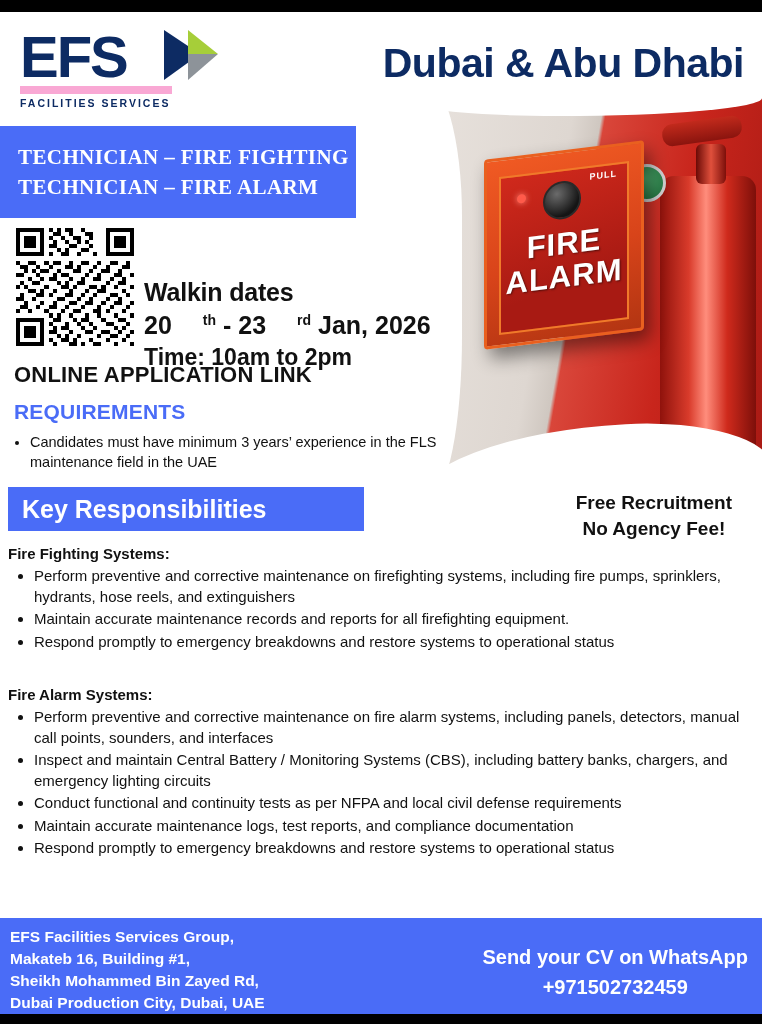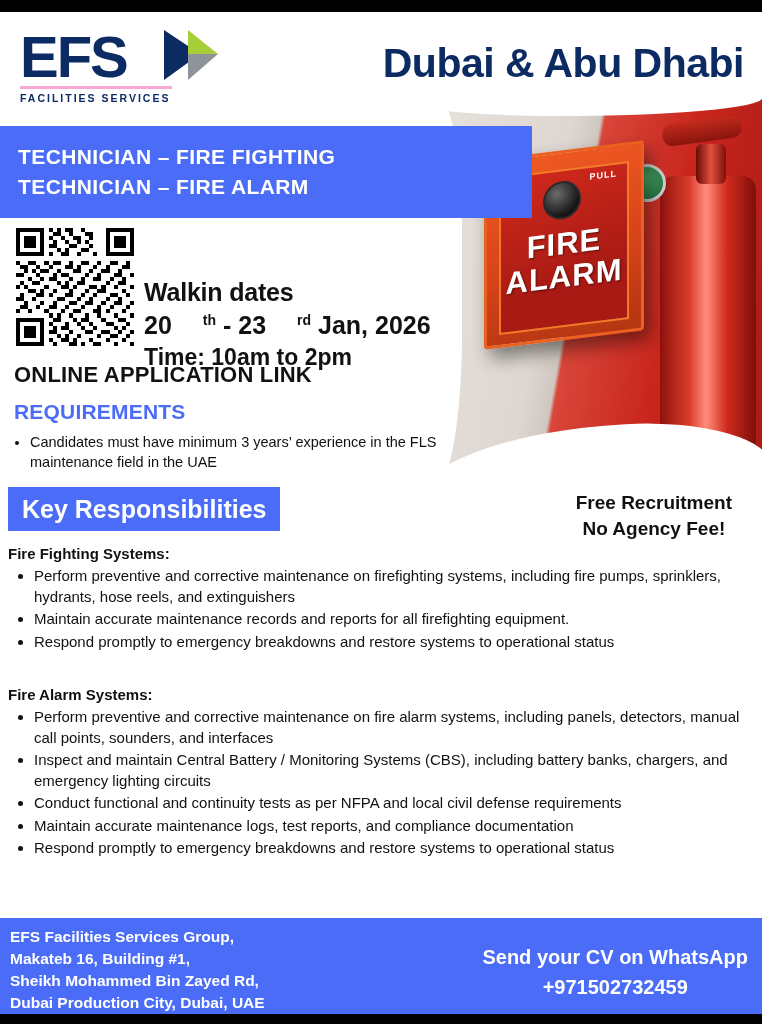--- a/index.html
+++ b/index.html
@@ -49,21 +49,21 @@
     line-height: 54px;
     display: block;
   }
   .logo-sub {
     display: block;
     font-size: 10.5px;
     font-weight: bold;
     letter-spacing: 2.0px;
     color: #0d2b63;
     margin-top: 2px;
-    border-top: 3px solid #f9a8d4;
+    border-top: 8px solid #f9a8d4;
     padding-top: 3px;
     width: 152px;
   }
   .logo-mark {
     position: absolute;
     left: 160px;
     top: 12px;
     width: 62px;
     height: 62px;
   }
@@ -76,28 +76,29 @@
     color: #0d2b63;
     letter-spacing: -0.5px;
     white-space: nowrap;
   }
 
   
   .title-band {
     position: absolute;
     top: 126px;
     left: 0;
-    width: 532px;
+    width: 356px;
     height: 92px;
     background: #4a6cf7;
     display: flex;
     flex-direction: column;
     justify-content: center;
     padding-left: 18px;
     box-sizing: border-box;
+    font-family: Liberation Serif, serif;
   }
   .title-band div {
     color: #ffffff;
     font-size: 21px;
     font-weight: bold;
     letter-spacing: 0.4px;
     line-height: 30px;
   }
 
   
@@ -301,21 +302,21 @@
     padding-left: 16px;
     list-style: disc;
   }
   ul.tight li { margin-bottom: 17px; }
 
   
   .kr-band {
     position: absolute;
     left: 8px;
     top: 487px;
-    width: 272px;
+    width: 356px;
     height: 44px;
     background: #4a6cf7;
     display: flex;
     align-items: center;
     padding-left: 14px;
     box-sizing: border-box;
   }
   .kr-band span {
     color: #ffffff;
     font-size: 25px;

